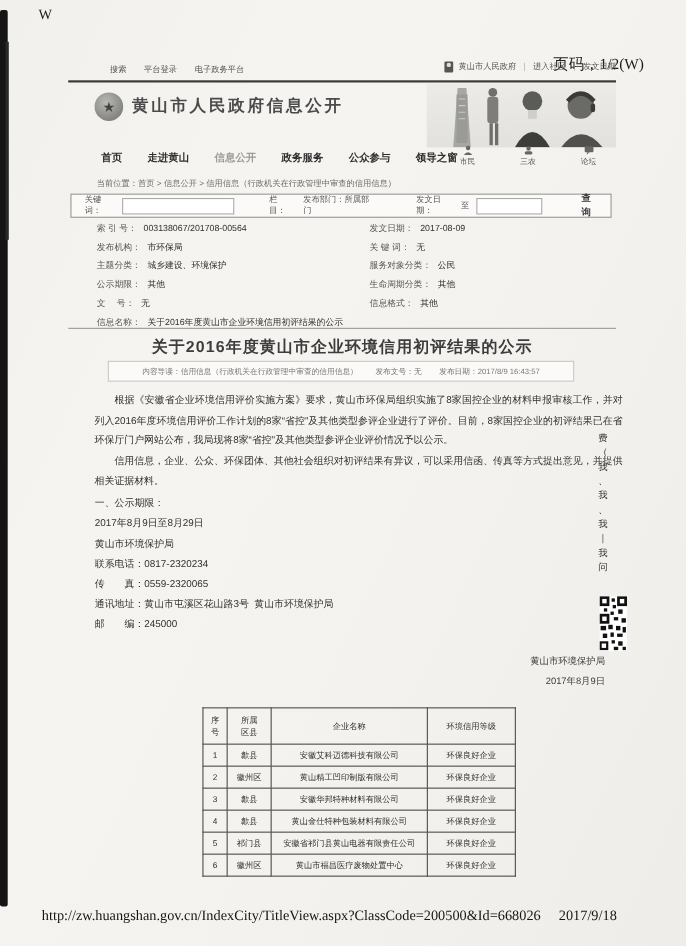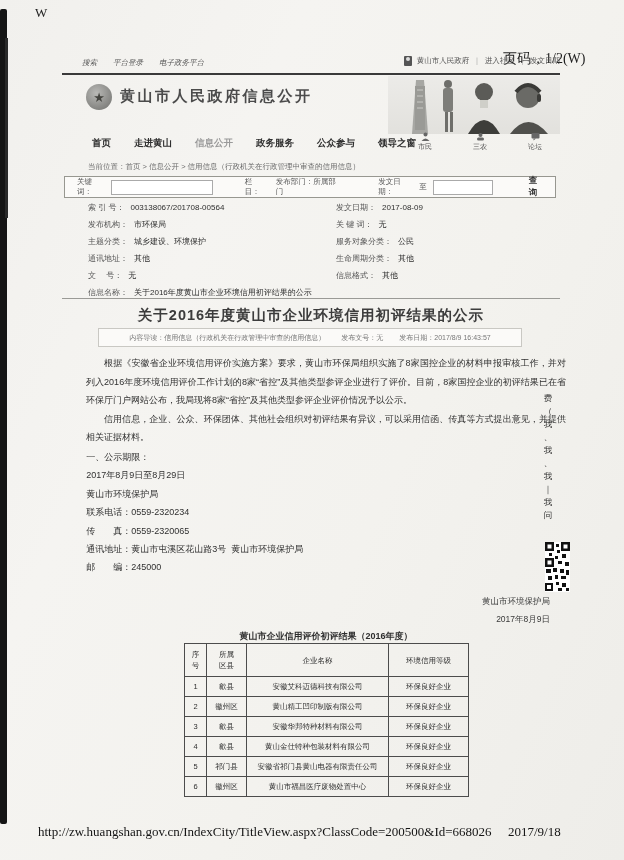--- a/index.html
+++ b/index.html
@@ -6,21 +6,21 @@
   .page{position:relative;width:624px;height:860px;margin:0 auto;overflow:hidden;
         background:linear-gradient(115deg,#f1f0ed 0%,#f5f4f1 30%,#f3f2ee 60%,#eeede9 100%);
         font-family:"Liberation Sans",sans-serif;color:#333;}
   .scan-edge{position:absolute;left:0;top:9px;width:7px;height:815px;background:#151515;border-radius:2px;}
   .scan-edge2{position:absolute;left:5px;top:38px;width:3px;height:180px;background:#2a2a2a;}
   .corner-w{position:absolute;left:35px;top:5px;font-family:"Liberation Serif",serif;font-size:13px;color:#222;}
   .page-label{position:absolute;left:503px;top:2px;font-family:"Liberation Serif",serif;font-size:14px;color:#1d1d1d;margin-top:48px;}
   .web{position:absolute;left:62px;top:52px;width:498px;height:762px;}
   
   .topbar{position:absolute;left:0;top:6px;width:100%;height:12px;font-size:7.5px;color:#555;}
-  .topbar .l{position:absolute;left:20px;top:0;display:flex;gap:16px;font-style:italic;}
+  .topbar .l{position:absolute;left:38px;top:0;display:flex;gap:16px;}
   .topbar .r{position:absolute;right:0;top:-3px;display:flex;align-items:center;gap:4px;}
   .sep{color:#999;}
   .rule{position:absolute;left:0;top:21px;width:100%;height:2px;background:#3a3a3a;}
   
   .emblem{position:absolute;left:24px;top:32px;width:26px;height:26px;border-radius:50%;
           background:radial-gradient(circle at 40% 35%,#b9b9b6,#8c8c89 60%,#6f6f6c);
           display:flex;align-items:center;justify-content:center;color:#44443f;font-size:13px;}
   .site-title{position:absolute;left:58px;top:35px;font-size:15px;font-weight:bold;color:#4b4b4b;letter-spacing:2.5px;}
   .banner{position:absolute;right:0;top:24px;width:172px;height:58px;background:linear-gradient(#ecebe8,#e2e1dd);overflow:hidden;}
   .banner-labels{position:absolute;right:2px;top:80px;width:156px;display:flex;justify-content:space-between;}
@@ -174,21 +174,21 @@
       <span style="margin-left:40px">发文日期：</span>
       <span style="margin-left:6px">至</span>
       <input class="inp" style="width: 54px;" value="">
       <span class="go">查 询</span>
     </div>
 
     <div class="meta">
       <div class="mrow" style="left:24px;top:0"><span class="mlab">索 引 号：</span><span class="mval">003138067/201708-00564</span></div>
       <div class="mrow" style="left:24px;top:17px"><span class="mlab">发布机构：</span><span class="mval">市环保局</span></div>
       <div class="mrow" style="left:24px;top:34px"><span class="mlab">主题分类：</span><span class="mval">城乡建设、环境保护</span></div>
-      <div class="mrow" style="left:24px;top:51px"><span class="mlab">通讯地址：</span><span class="mval">其他</span></div>
+      <div class="mrow" style="left:24px;top:51px"><span class="mlab">公示期限：</span><span class="mval">其他</span></div>
       <div class="mrow" style="left:24px;top:68px"><span class="mlab">文　 号：</span><span class="mval">无</span></div>
       <div class="mrow" style="left:24px;top:85px"><span class="mlab">信息名称：</span><span class="mval">关于2016年度黄山市企业环境信用初评结果的公示</span></div>
       <div class="mrow" style="left:272px;top:0"><span class="mlab">发文日期：</span><span class="mval">2017-08-09</span></div>
       <div class="mrow" style="left:272px;top:17px"><span class="mlab">关 键 词：</span><span class="mval">无</span></div>
       <div class="mrow" style="left:272px;top:34px"><span class="mlab">服务对象分类：</span><span class="mval">公民</span></div>
       <div class="mrow" style="left:272px;top:51px"><span class="mlab">生命周期分类：</span><span class="mval">其他</span></div>
       <div class="mrow" style="left:272px;top:68px"><span class="mlab">信息格式：</span><span class="mval">其他</span></div>
     </div>
     <div class="rule2"></div>
 
@@ -201,21 +201,21 @@
 
     <div class="body">
       <p>根据《安徽省企业环境信用评价实施方案》要求，黄山市环保局组织实施了8家国控企业的材料申报审核工作，并对列入2016年度环境信用评价工作计划的8家“省控”及其他类型参评企业进行了评价。目前，8家国控企业的初评结果已在省环保厅门户网站公布，我局现将8家“省控”及其他类型参评企业评价情况予以公示。</p>
       <p>信用信息，企业、公众、环保团体、其他社会组织对初评结果有异议，可以采用信函、传真等方式提出意见，并提供相关证据材料。</p>
     </div>
 
     <div class="sections">
       <div>一、公示期限：</div>
       <div>2017年8月9日至8月29日</div>
       <div>黄山市环境保护局</div>
-      <div>联系电话：0559-2320234</div>
+      <div>联系电话：0817-2320234</div>
       <div>传　　真：0559-2320065</div>
       <div>通讯地址：黄山市屯溪区花山路3号  黄山市环境保护局</div>
       <div>邮　　编：245000</div>
     </div>
 
     <div class="signature">
       <div>黄山市环境保护局</div>
       <div>2017年8月9日</div>
     </div>
 
@@ -256,21 +256,20 @@
           <rect x="16" y="34" width="5" height="3" fill="#111"></rect>
         <rect x="0" y="41" width="8" height="8" fill="#111"></rect>
           <rect x="2" y="43" width="4" height="4" fill="#fff"></rect>
         <rect x="11" y="40" width="3" height="3" fill="#111"></rect>
           <rect x="17" y="41" width="4" height="4" fill="#111"></rect>
         <rect x="13" y="46" width="4" height="3" fill="#111"></rect>
           <rect x="21" y="46" width="3" height="3" fill="#111"></rect>
       </svg>
     </div>
 
-    <div class="tbl-title">黄山市企业信用评价初评结果（2016年度）</div>
     <table class="results">
       <colgroup>
           <col class="c0">
           <col class="c1">
           <col class="c2">
           <col class="c3">
         </colgroup>
       <tbody>
           <tr>
         <th><span>序<br>号</span></th>

